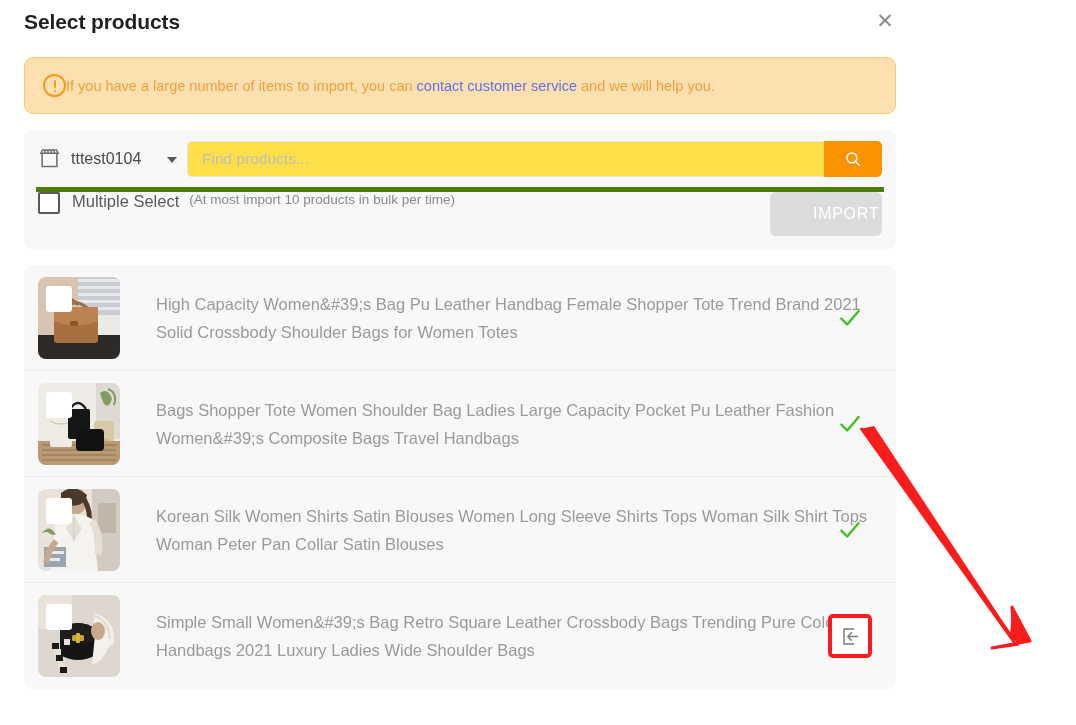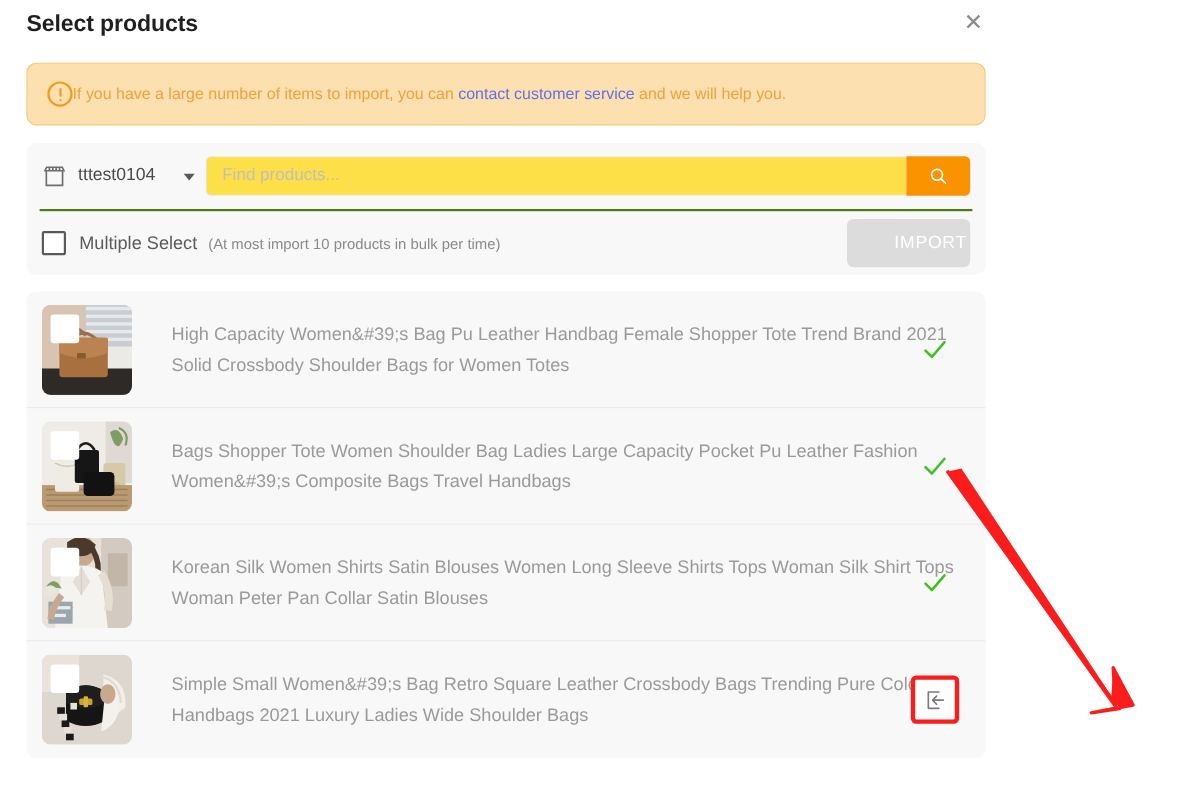--- a/index.html
+++ b/index.html
@@ -95,21 +95,21 @@
   .toolbar {
     margin: 16px 24px 0 24px;
     background: #f8f8f8;
     border-radius: 9px;
     padding: 0 12px;
   }
   .toolbar-row-1 {
     height: 62px;
     display: flex;
     align-items: center;
-    border-bottom: 2px solid #4d7c0f;
+    border-bottom: 5px solid #4d7c0f;
     padding: 0 2px;
   }
   .store-select {
     display: flex;
     align-items: center;
     width: 283px;
     cursor: pointer;
     position: relative;
   }
   .store-icon { width: 23px; height: 23px; flex: 0 0 23px; margin-right: 10px; }
@@ -154,21 +154,20 @@
     display: flex;
     align-items: center;
     justify-content: center;
     cursor: pointer;
   }
   .search-btn svg { display: block; }
 
   .toolbar-row-2 {
     height: 58px;
     display: flex;
-    align-items: center;
     padding: 0 2px;
   }
   .ms-check {
     width: 22px; height: 22px;
     border: 2px solid #595959;
     border-radius: 2px;
     background: #ffffff;
     cursor: pointer;
     flex: 0 0 22px;
   }

